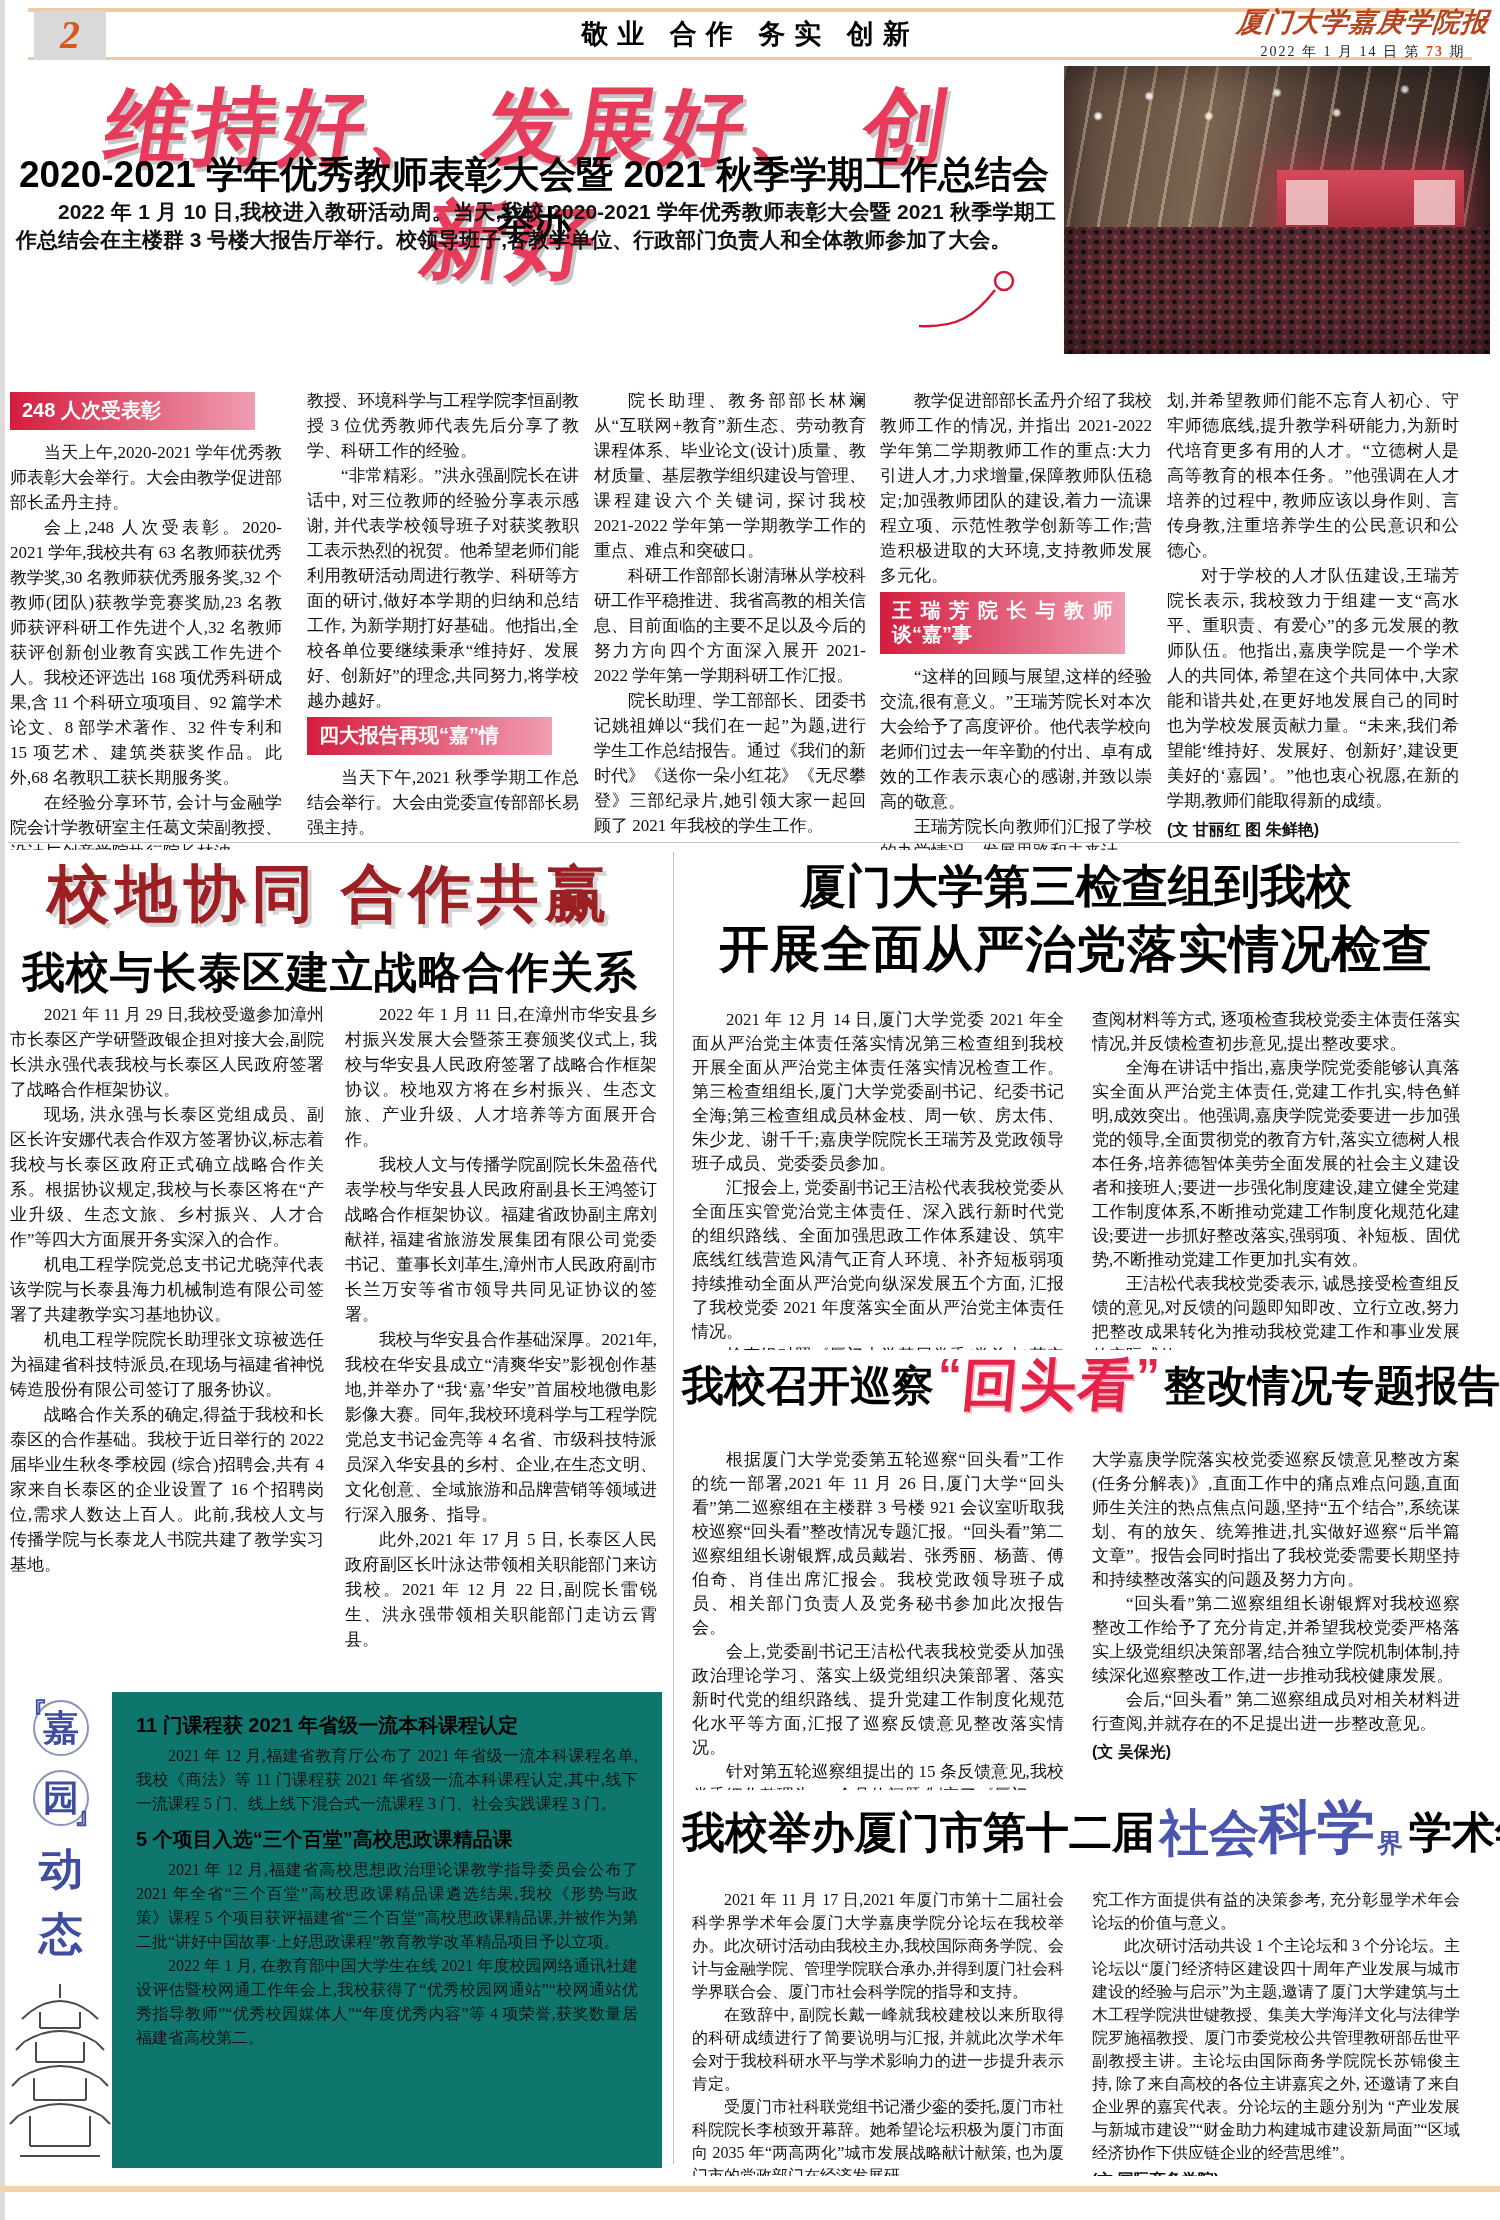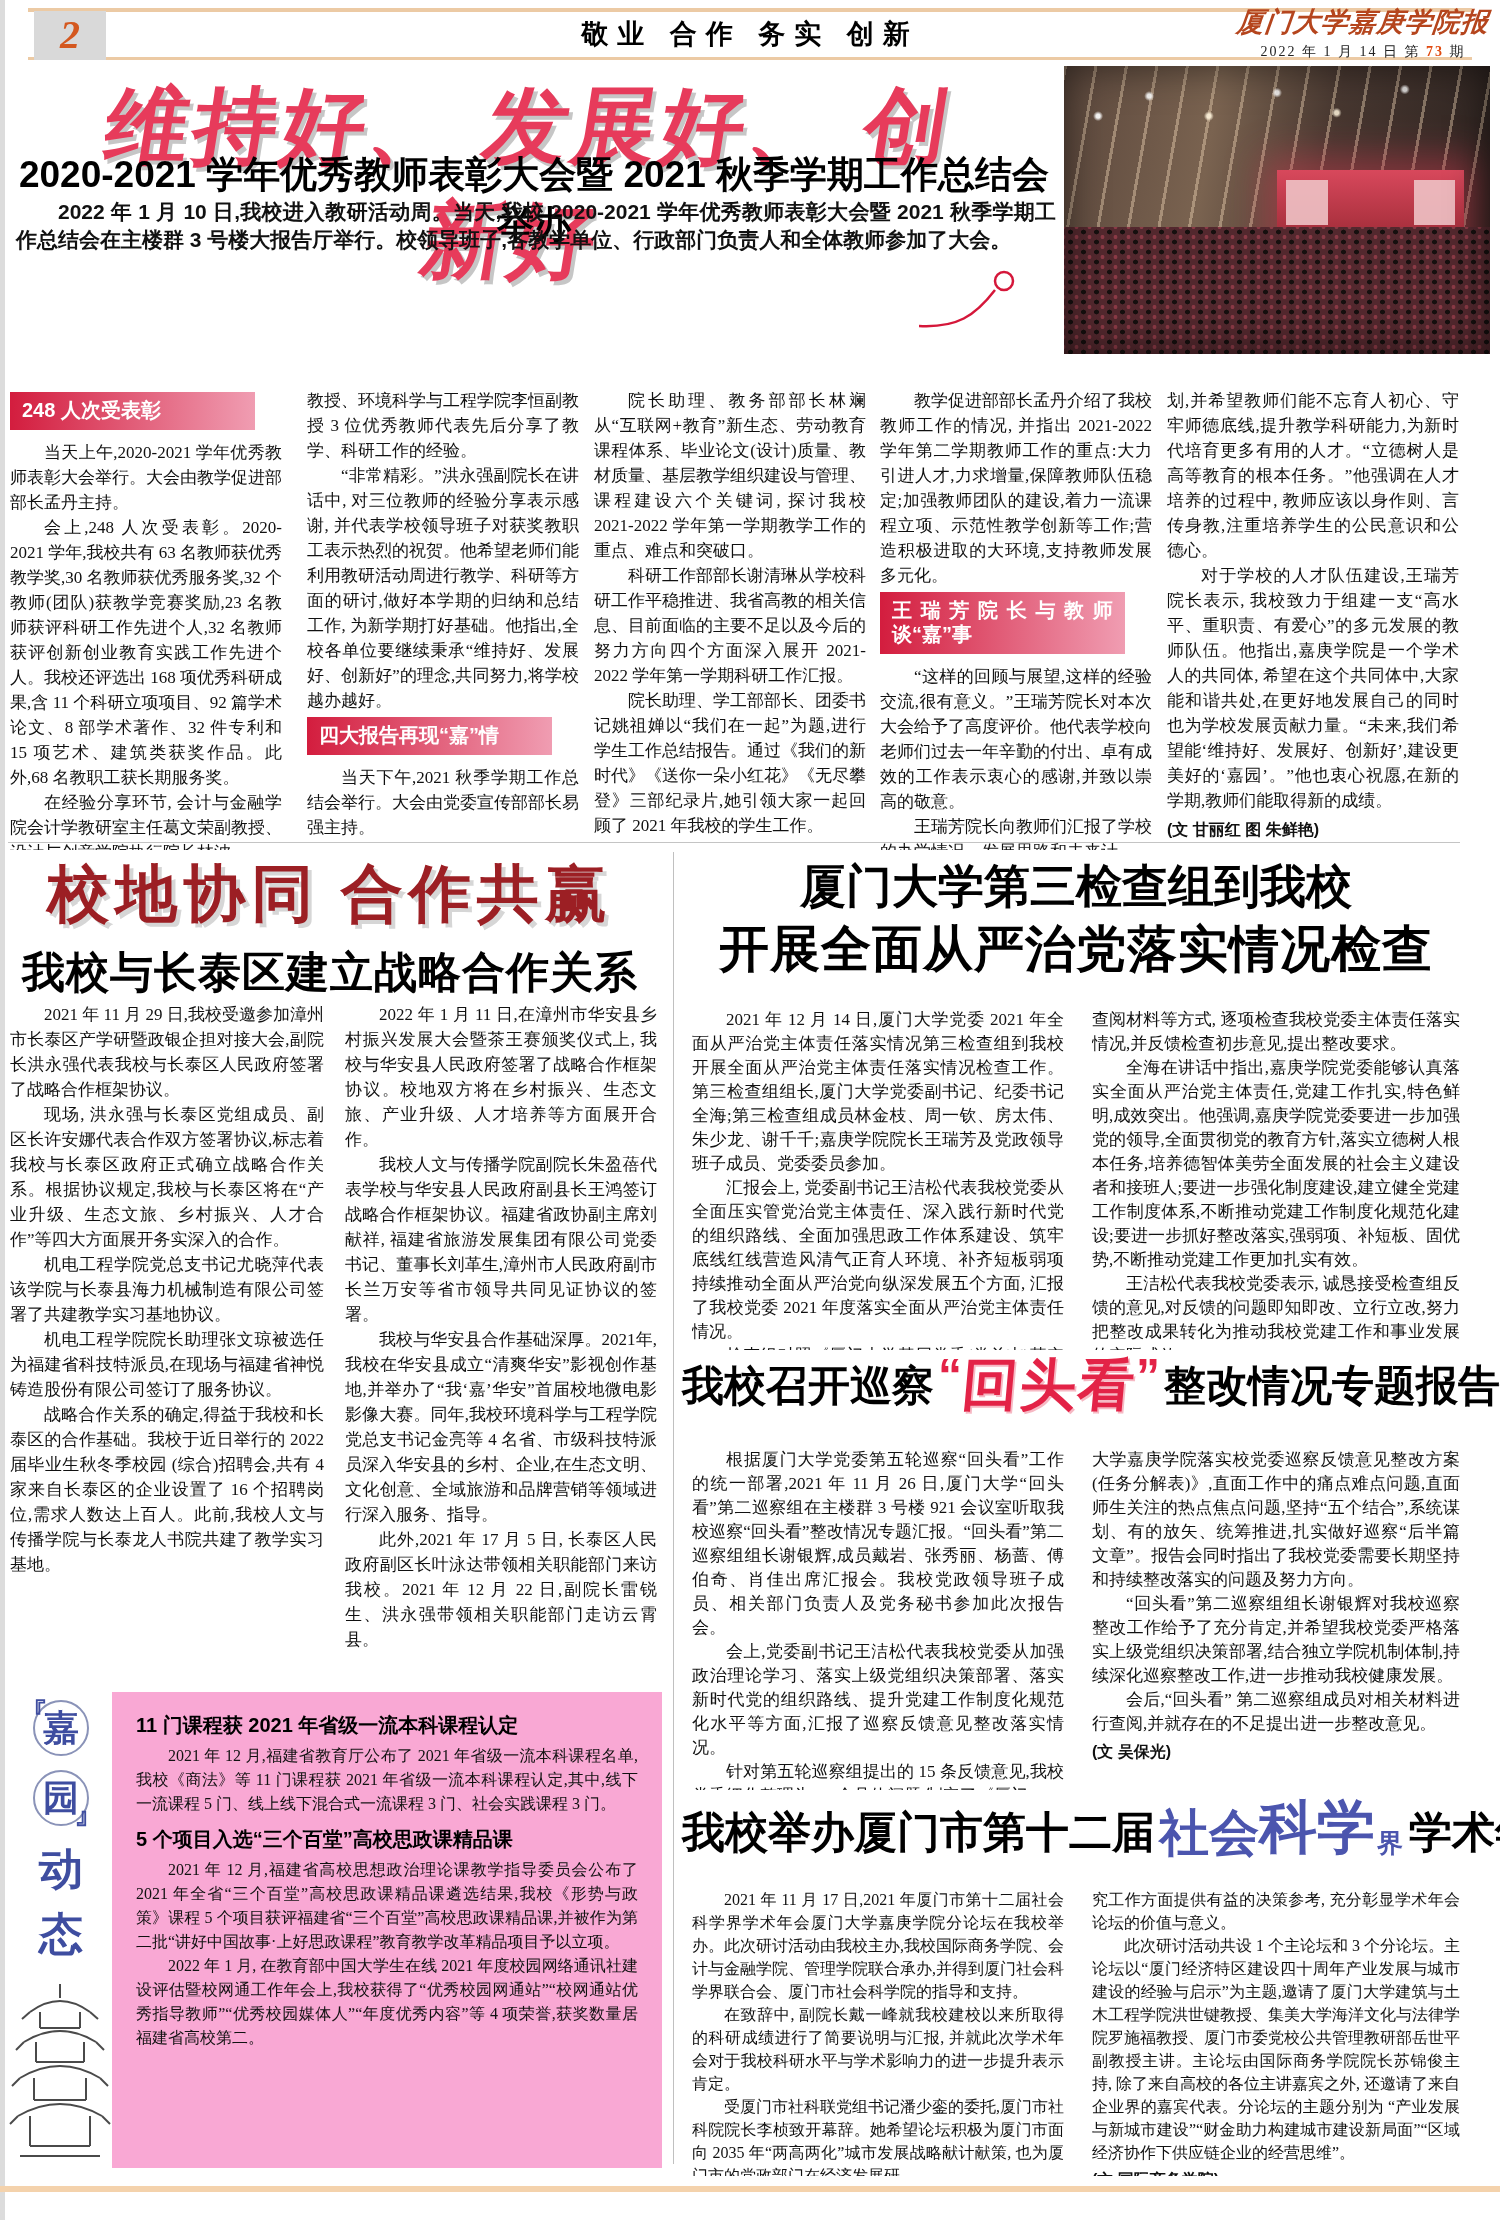--- a/index.html
+++ b/index.html
@@ -106,21 +106,21 @@
            text-align:justify; color:#111; }
 
   
   .jy-label { left:22px; top:1700px; width:78px; text-align:center; color:#3e4da0; }
   .jy-row { position:relative; margin-bottom:10px; height:60px; }
   .jy-bracket { position:absolute; font-size:30px; color:#3e4da0; font-weight:bold; top:-6px; }
   .jy-bracket.open { left:-4px; } .jy-bracket.close { right:-4px; top:auto; bottom:-4px; }
   .jy-circle { display:inline-block; width:56px; height:56px; border:2px solid #8a93b8; border-radius:50%;
                font-size:36px; font-weight:bold; line-height:52px; color:#3e4da0; }
   .jy-char { display:block; font-size:44px; font-weight:bold; color:#3e4da0; margin:6px 0; }
-  .jy-box { left:112px; top:1692px; width:550px; height:476px; background:#f9a8d4; padding:20px 24px; overflow:hidden; }
+  .jy-box { left:112px; top:1692px; width:550px; height:476px; background:#0f766e; padding:20px 24px; overflow:hidden; }
   .jy-title { font-family:"Liberation Sans","DejaVu Sans",sans-serif; font-weight:bold; font-size:20px;
               color:#000; margin:10px 0 6px; line-height:26px; }
   .jy-title:first-child { margin-top:0; }
   .jy-text { font-size:16px; line-height:24px; text-align:justify; text-indent:2em; color:#111; }
   .pagoda { left:8px; top:1980px; }
 </style>
 </head>
 <body>
 
 <div class="page">

